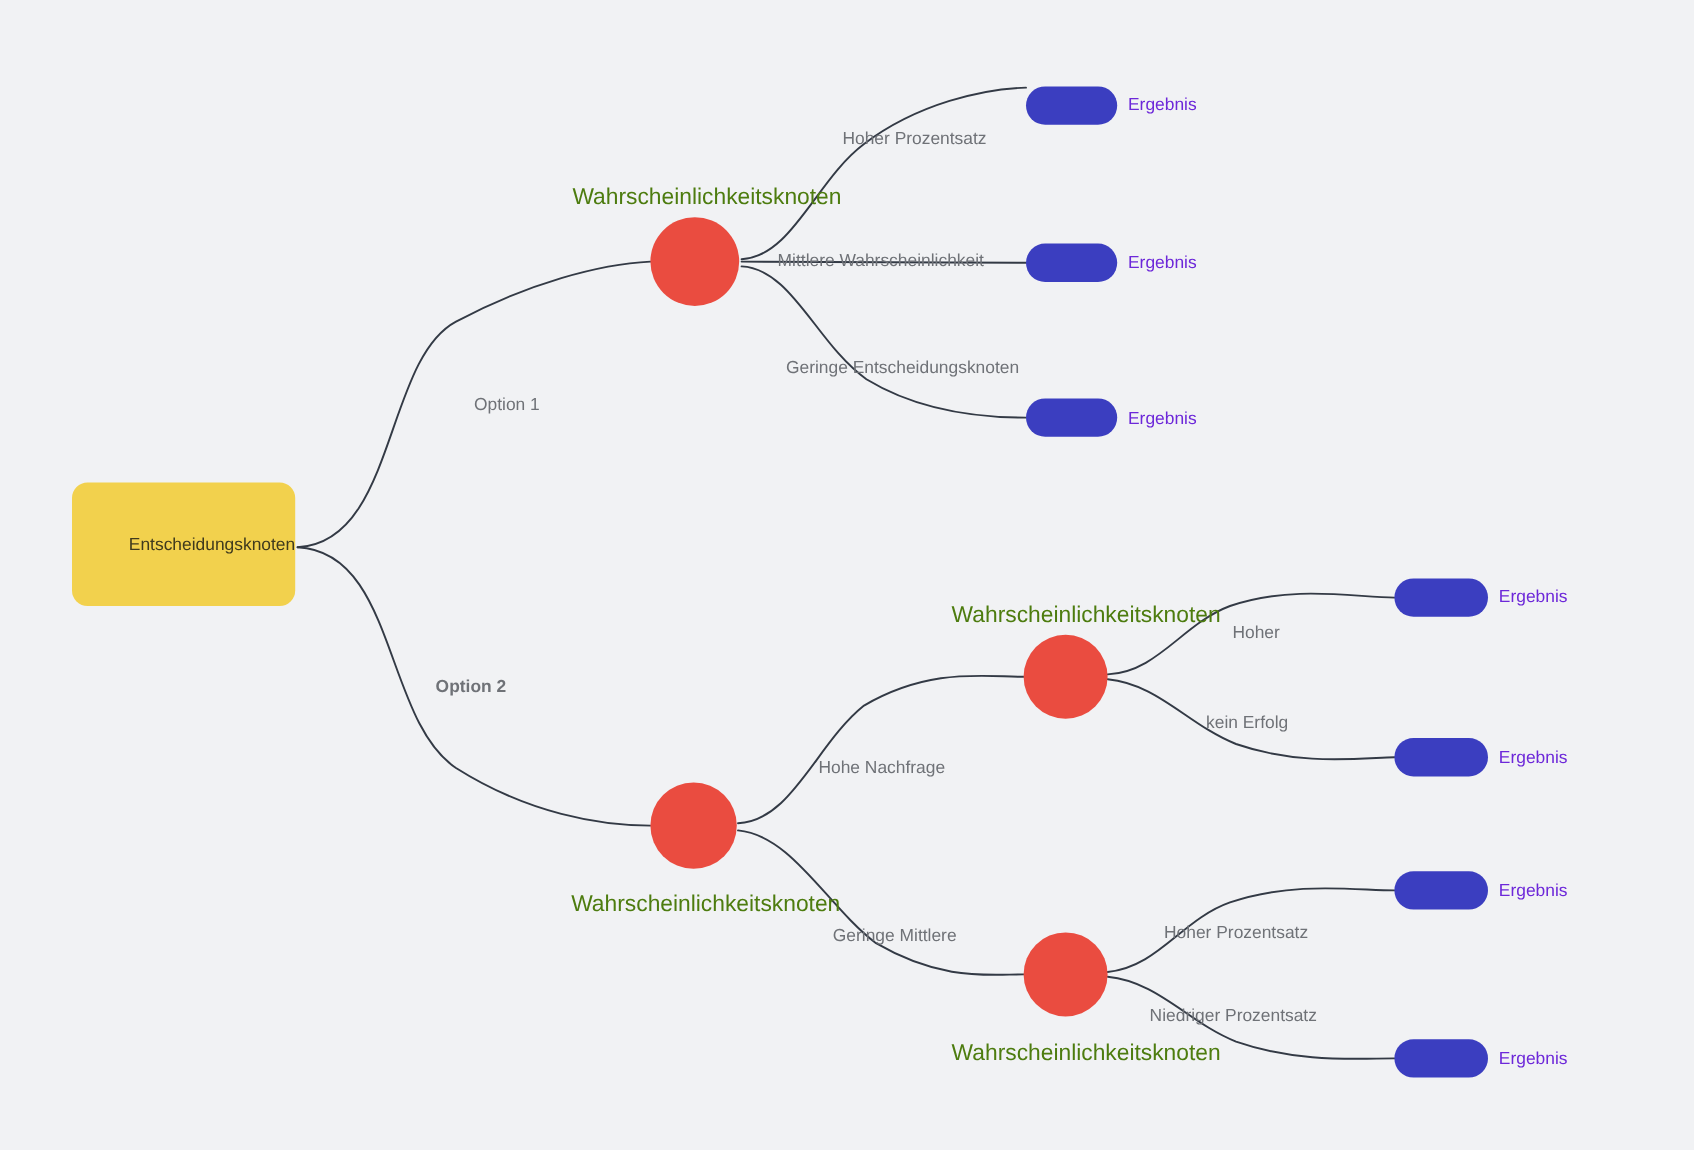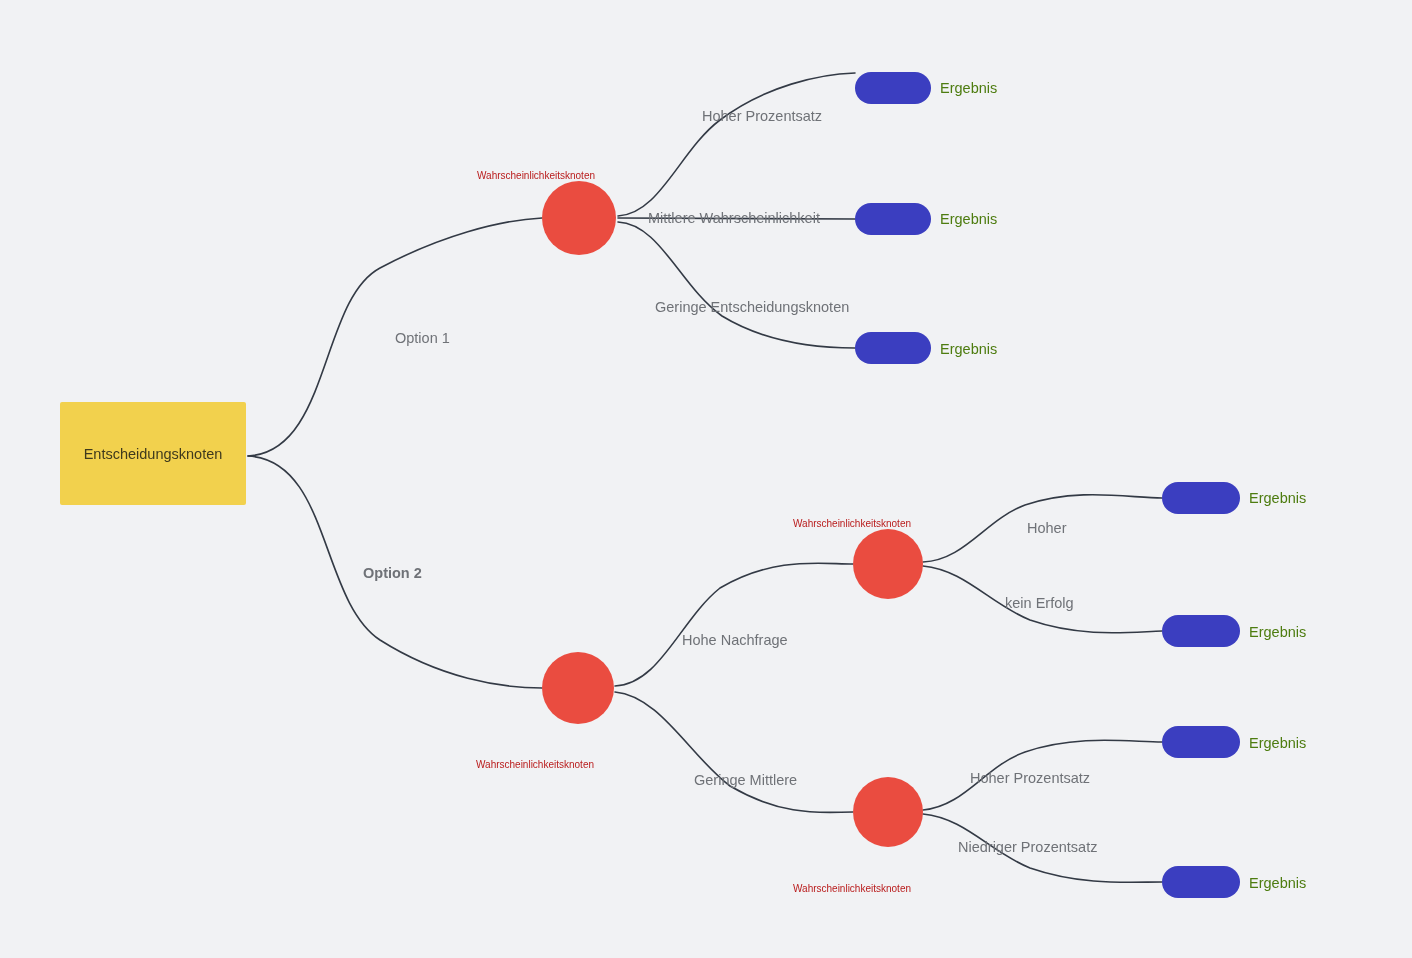--- a/index.html
+++ b/index.html
@@ -30,24 +30,24 @@
     stroke: #333a45;
     stroke-width: 1.6;
     stroke-linecap: round;
   }
   .node {
     position: absolute;
     box-sizing: border-box;
   }
   .node-decision {
     background: #f2d14d;
-    border-radius: 2px;
+    border-radius: 13px;
     display: flex;
     align-items: center;
-    justify-content: center;
+    justify-content: flex-end;
   }
   .node-decision .node-text {
     font-size: 14.5px;
     color: #3f3a1d;
     white-space: nowrap;
   }
   .node-chance {
     background: #ea4c40;
     border-radius: 50%;
   }
@@ -56,29 +56,28 @@
     border-radius: 999px;
   }
   .label {
     position: absolute;
     font-size: 14.5px;
     color: #6f7277;
     white-space: nowrap;
     line-height: 1;
   }
   .label.ext {
-    color: #4d7c0f;
+    color: #6d28d9;
   }
   .node-caption {
     position: absolute;
-    font-size: 10px;
-    color: #b91c1c;
+    font-size: 19px;
+    color: #4d7c0f;
     white-space: nowrap;
     line-height: 1;
-    margin-top: 16px;
   }
 </style>
 </head>
 <body>
 
 <div id="canvas">
 
   <svg id="wires" viewBox="0 0 1412 958" xmlns="http://www.w3.org/2000/svg">
     <g id="edge-group">
         <path class="edge" d="M 248 456 C 330 452 320 300 380 268 C 440 236 500 220 542 218"></path>

